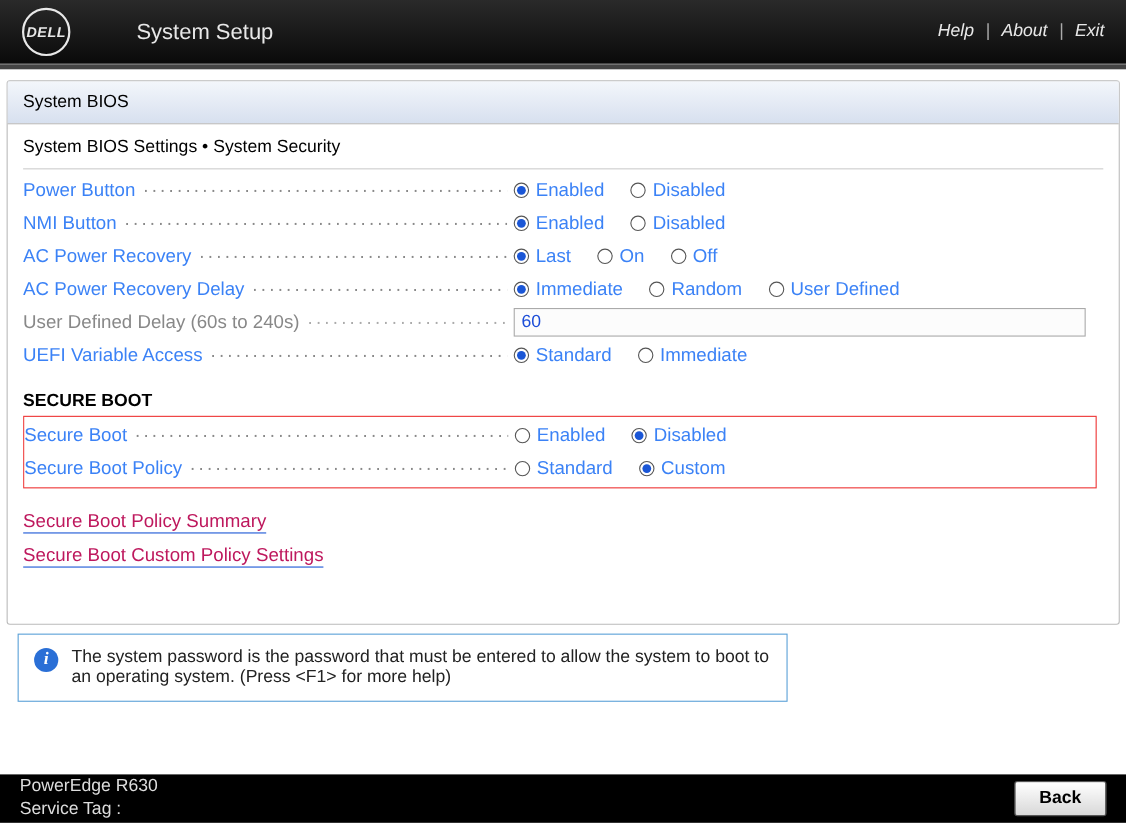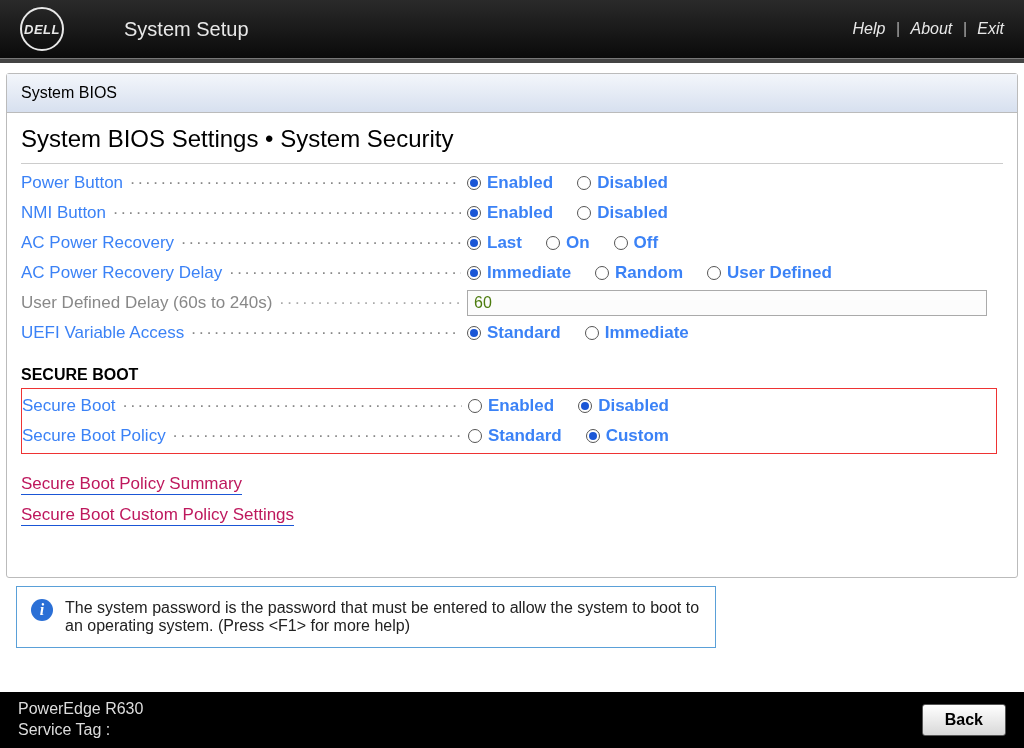--- a/index.html
+++ b/index.html
@@ -44,21 +44,21 @@
     padding: 10px 14px;
     font-size: 16px;
     font-weight: normal;
     border-bottom: 1px solid #bbb;
   }
   .card-body {
     padding: 12px 14px 14px 14px;
     position: relative;
   }
   .breadcrumb {
-    font-size: 24px;
+    font-size: 16px;
     margin-bottom: 10px;
   }
   .settings-area {
     border-top: 1px solid #ccc;
     height: 400px;
     overflow-y: scroll;
     padding-right: 6px;
     padding-top: 4px;
   }
   .row {
@@ -86,21 +86,20 @@
     display: flex;
     align-items: center;
     gap: 24px;
     padding-left: 6px;
   }
   .radio {
     display: inline-flex;
     align-items: center;
     gap: 6px;
     cursor: pointer;
-    font-weight: bold;
   }
   .radio .dot {
     width: 14px; height: 14px;
     border: 1.5px solid #555;
     border-radius: 50%;
     display: inline-flex;
     align-items: center;
     justify-content: center;
     background: #fff;
   }
@@ -109,21 +108,21 @@
     width: 8px; height: 8px;
     background: #1a56d6;
     border-radius: 50%;
   }
   .textfield {
     flex: 1;
     max-width: 520px;
     height: 26px;
     border: 1px solid #aaa;
     background: #fcfcfc;
-    color: #4d7c0f;
+    color: #1d4ed8;
     padding: 2px 6px;
     font-size: 16px;
   }
   .section-title {
     font-weight: bold;
     margin-top: 18px;
     margin-bottom: 4px;
     font-size: 16px;
   }
   .highlight-box {
@@ -158,21 +157,21 @@
     color: #fff;
     font-weight: bold;
     display: flex; align-items: center; justify-content: center;
     flex-shrink: 0;
     font-family: Georgia, serif;
     font-style: italic;
   }
   .bottombar {
     position: absolute;
     left: 0; right: 0; bottom: 0;
-    height: 56px;
+    height: 44px;
     background: #000;
     color: #ddd;
     display: flex;
     align-items: center;
     padding: 6px 18px;
     font-size: 16px;
   }
   .bottom-left { line-height: 1.3; }
   .back-btn {
     margin-left: auto;

